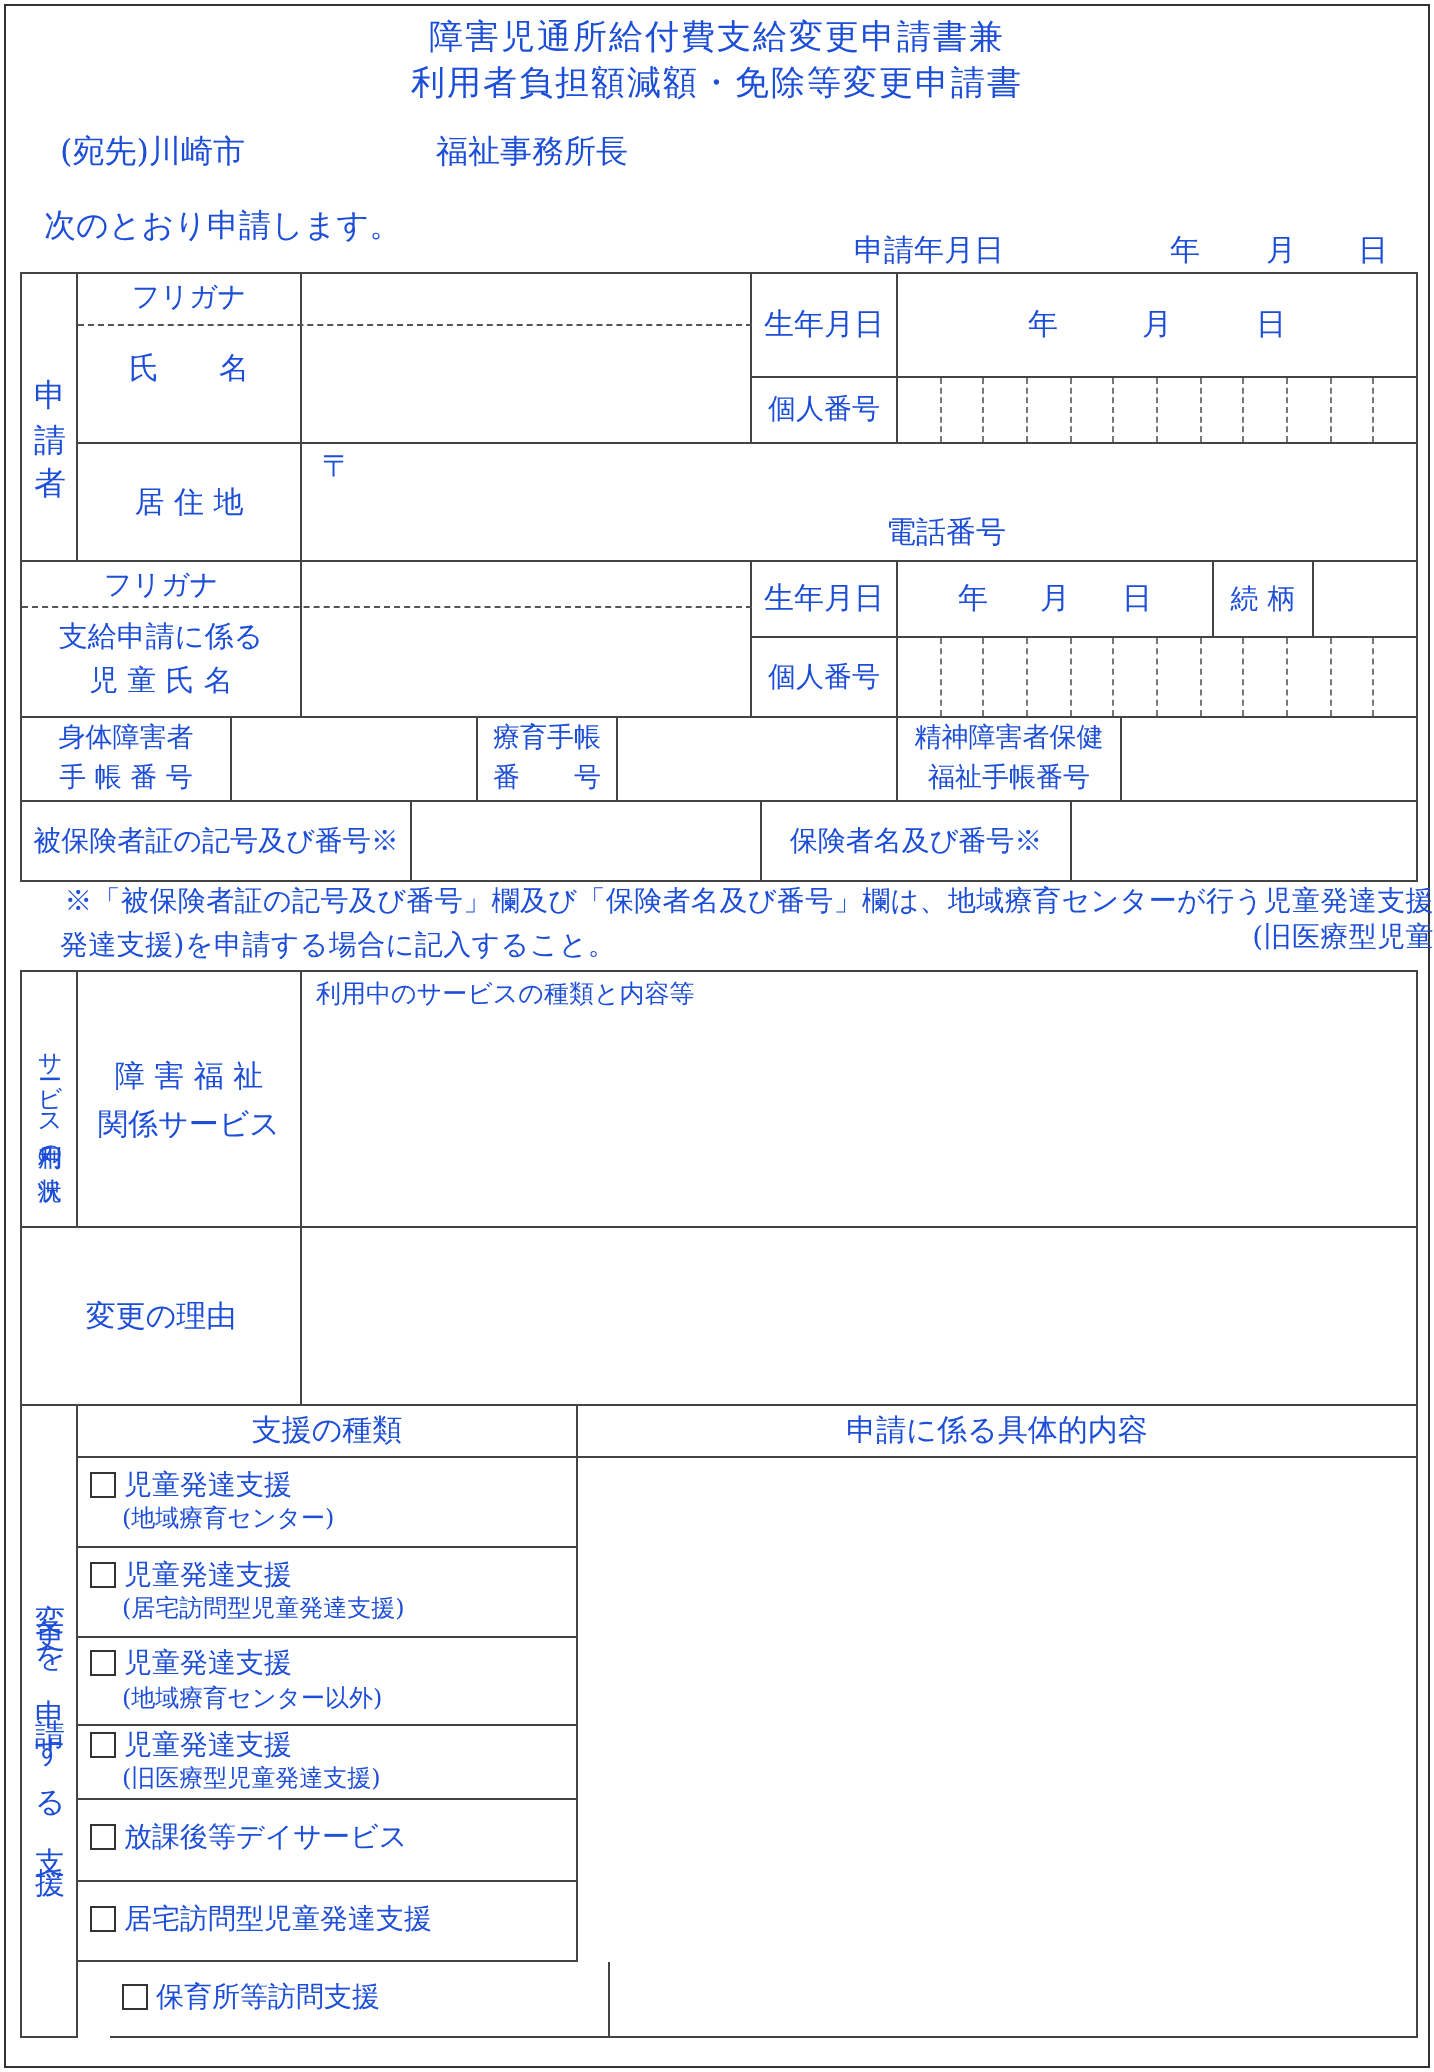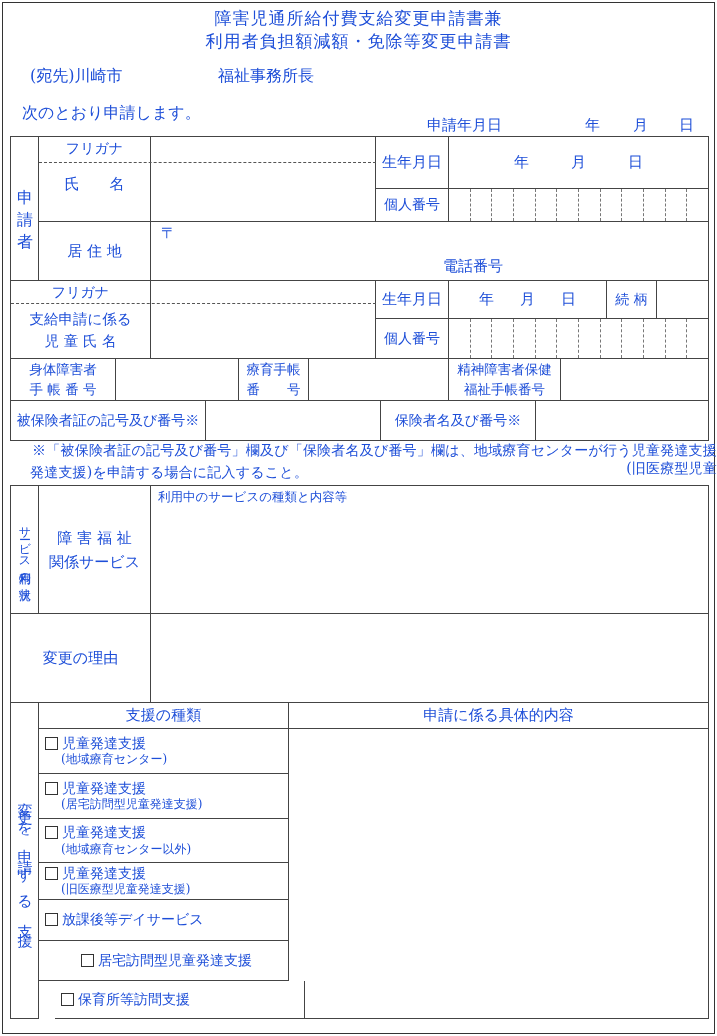--- a/index.html
+++ b/index.html
@@ -219,21 +219,21 @@
       <div class="sub">(地域療育センター以外)</div>
     </div>
     <div class="cell opt" style="left:28px;top:377px;width:250px;height:37px;">
       <div class="main"><span class="cbx"></span><span>児童発達支援</span></div>
       <div class="sub">(旧医療型児童発達支援)</div>
     </div>
     <div class="cell opt" style="left:28px;top:414px;width:250px;height:41px;">
       <div class="main"><span class="cbx"></span><span>放課後等デイサービス</span></div>
       <div class="sub"></div>
     </div>
-    <div class="cell opt" style="left:28px;top:455px;width:250px;height:40px;text-align:center;">
+    <div class="cell opt" style="left:28px;top:455px;width:250px;height:40px;">
       <div class="main"><span class="cbx"></span><span>居宅訪問型児童発達支援</span></div>
       <div class="sub"></div>
     </div>
     <div class="cell opt" style="left:44px;top:495px;width:250px;height:38px;">
       <div class="main"><span class="cbx"></span><span>保育所等訪問支援</span></div>
       <div class="sub"></div>
     </div>
   </div>
 </div>
 

